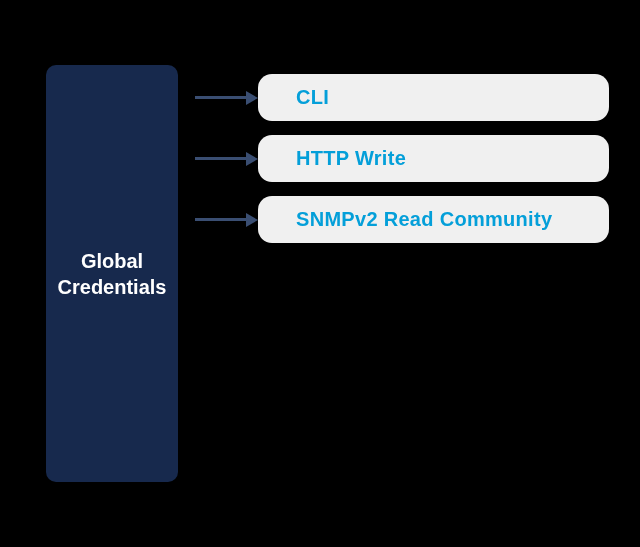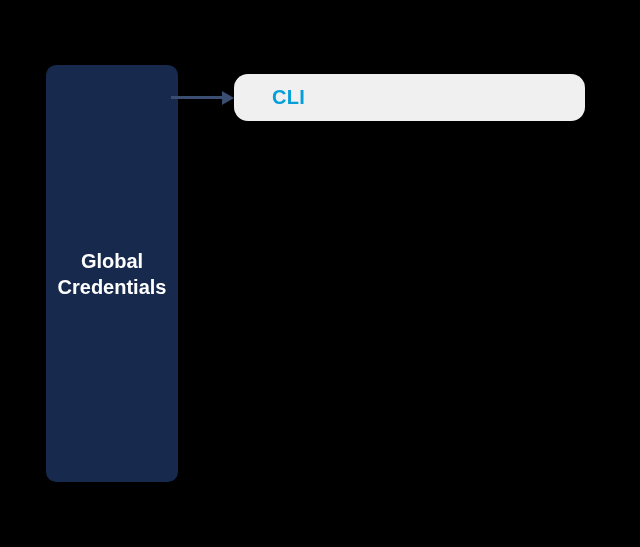--- a/index.html
+++ b/index.html
@@ -33,21 +33,21 @@
   }
   .source-label{
     color:var(--c-source_text);
     font-size:20px;
     font-weight:bold;
     line-height:26px;
     padding:0 10px;
   }
   .rows{
     position:absolute;
-    left:234px;top:74px;
+    left:258px;top:74px;
     display:flex;
     flex-direction:column;
     gap:14px;
   }
   .row{
     position:relative;
     width:351px;height:47px;
   }
   .pill{
     width:351px;height:47px;
@@ -96,20 +96,38 @@
     <div class="row">
       <div class="arrow">
         <span class="arrow-line"></span>
         <span class="arrow-head"></span>
       </div>
       <div class="pill">
         <span class="pill-label">CLI</span>
       </div>
     </div>
 
+    <div class="row">
+      <div class="arrow">
+        <span class="arrow-line"></span>
+        <span class="arrow-head"></span>
+      </div>
+      <div class="pill">
+        <span class="pill-label">HTTP Write</span>
+      </div>
+    </div>
 
 
 
 
+    <div class="row">
+      <div class="arrow">
+        <span class="arrow-line"></span>
+        <span class="arrow-head"></span>
+      </div>
+      <div class="pill">
+        <span class="pill-label">SNMPv2 Read Community</span>
+      </div>
+    </div>
 
 
   </div>
 </div>
 
 </body></html>

